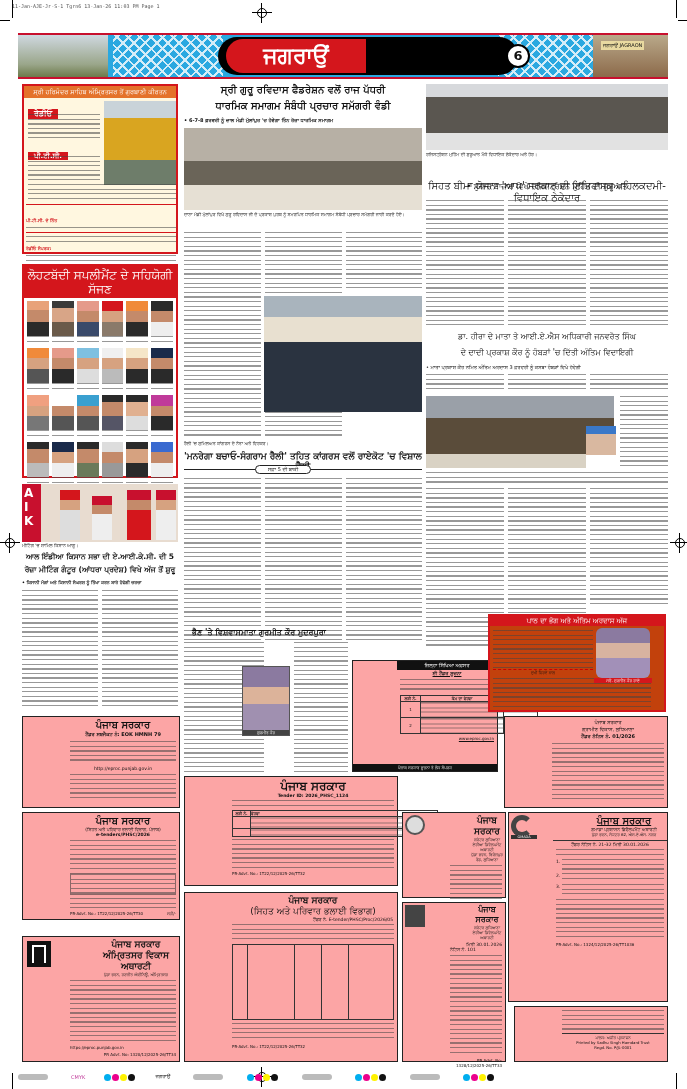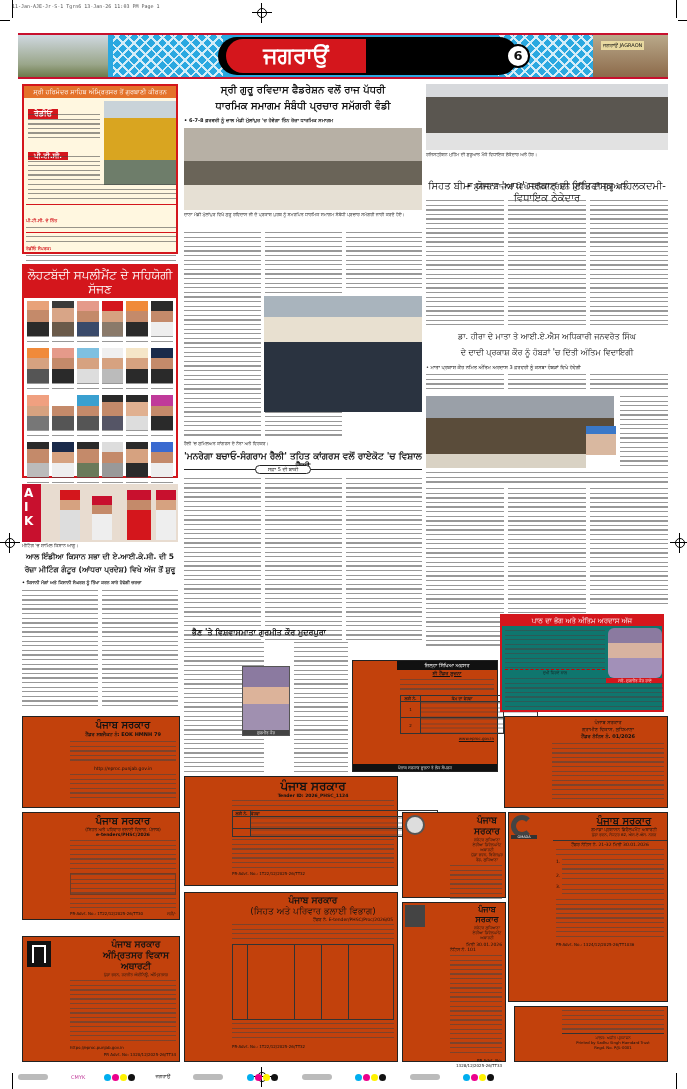--- a/index.html
+++ b/index.html
@@ -22,21 +22,21 @@
   .mast .photo-r span { position:absolute; left:8px; top:6px; font-size:5px; background:#e9d9a0; padding:1px 2px; }
   .mast .pill { position:absolute; left:200px; top:2px; width:300px; height:38px; border-radius:19px; background:#000; padding:2px 6px; }
   .mast .pill .red { position:absolute; left:8px; top:2px; width:140px; height:34px; background:#d4161c; border-radius:17px 0 0 17px; color:#fff; font-size:22px; font-weight:bold; text-align:center; line-height:34px; }
   .mast .pill .yel { position:absolute; left:148px; top:2px; width:138px; height:34px; background:#ffc20e; border-radius:0 17px 17px 0; }
   .mast .pill .yel .small { position:absolute; left:8px; top:2px; font-size:5px; color:#c00; }
   .mast .pill .yel .brand { position:absolute; left:26px; top:5px; font-size:18px; color:#d4161c; font-weight:bold; }
   .mast .pill .yel .date { position:absolute; left:8px; bottom:2px; font-size:6px; color:#c00; }
   .mast .pageno { position:absolute; left:488px; top:9px; width:24px; height:24px; border-radius:50%; background:#fff; border:2px solid #000; font-weight:bold; font-size:13px; text-align:center; line-height:20px; }
 
   
-  .box { border: 1px solid #222; background:#c2410c;padding-left:44px; }
+  .box { border: 1px solid #222; background:#fca5a5;padding-left:44px; }
   .redbox { border: 2px solid #d4161c; }
   .hl { font-weight: bold; text-align:center; color:#111; line-height:1.15; }
   .txt { font-size: 4.5px; line-height: 6px; color:#333; text-align: justify; }
   .lines { background: repeating-linear-gradient(180deg, #444 0 1.3px, transparent 1.3px 4.6px); opacity:.55; }
   .photo { background: linear-gradient(160deg,#8a8f99,#4b4f58 50%,#b3a58a); }
   .caption { font-size: 4.5px; line-height: 6px; color:#222; }
 
   .tag-red { background:#d4161c; color:#fff; font-weight:bold; font-size:8px; padding:0 6px; display:inline-block; }
   .sect-title { background:#d4161c; color:#fff; font-weight:normal; text-align:center; font-size:10px; }
 
@@ -363,21 +363,21 @@
 <div class="abs lines" style="left:508px;top:374px;width:78px;height:18px;"></div>
 <div class="abs lines" style="left:590px;top:374px;width:78px;height:18px;"></div>
 <div class="abs photo" style="left:426px;top:396px;width:188px;height:72px;background:linear-gradient(180deg,#9aa0a8 0 30%,#5a4c3a 30% 80%,#d9d2c4 80%);"></div>
 <div class="abs" style="left:586px;top:426px;width:30px;height:42px;background:linear-gradient(180deg,#3a78c8 0 20%,#d9b8a0 20% 70%,#fff 70%);"></div>
 <div class="abs lines" style="left:620px;top:396px;width:48px;height:72px;"></div>
 <div class="abs caption lines" style="left:426px;top:472px;width:242px;height:12px;"></div>
 <div class="abs lines" style="left:426px;top:488px;width:78px;height:160px;"></div>
 <div class="abs lines" style="left:508px;top:488px;width:78px;height:160px;"></div>
 <div class="abs lines" style="left:590px;top:488px;width:78px;height:120px;"></div>
 
-<div class="abs redbox" style="left:500px;top:614px;width:164px;height:98px;background:#0f766e;">
+<div class="abs redbox" style="left:488px;top:614px;width:178px;height:98px;background:#c2410c;">
   <div class="sect-title" style="font-size:7px;padding:1px;">ਪਾਠ ਦਾ ਭੋਗ ਅਤੇ ਅੰਤਿਮ ਅਰਦਾਸ ਅੱਜ</div>
   <div class="abs lines" style="left:3px;top:14px;width:100px;height:38px;"></div>
   <div class="abs" style="left:3px;top:53px;width:100px;font-size:4px;text-align:center;border-top:1px dashed #c00;">ਦੁਖੀ ਹਿਰਦੇ ਨਾਲ</div>
   <div class="abs lines" style="left:3px;top:62px;width:158px;height:30px;"></div>
   <div class="abs" style="left:106px;top:12px;width:54px;height:50px;border-radius:6px;background:linear-gradient(180deg,#8b7aa0 0 30%,#d8b3a0 30% 60%,#a290b8 60%);"></div>
   <div class="abs" style="left:104px;top:62px;width:58px;background:#d4161c;color:#fff;font-size:4px;text-align:center;">ਸਵੈ. ਸੁਰਜੀਤ ਕੌਰ ਰਾਏ</div>
 </div>
 
 <div class="abs box" style="left:504px;top:716px;width:164px;height:92px;">
   <div style="font-size:5px;text-align:center;margin-top:2px;">ਪੰਜਾਬ ਸਰਕਾਰ</div>

